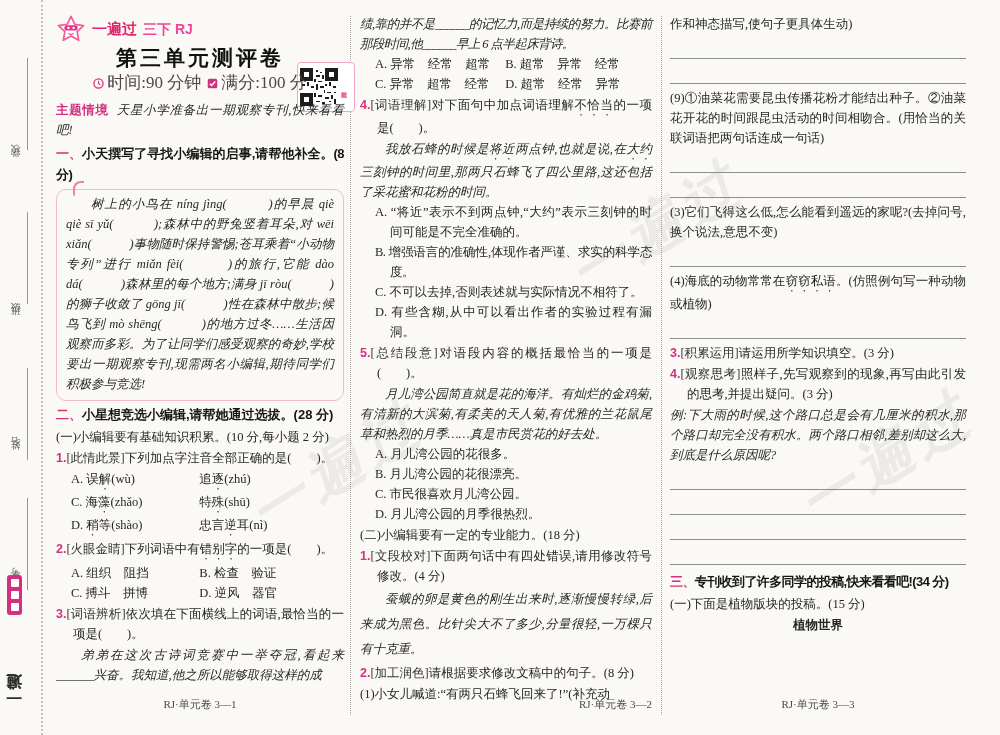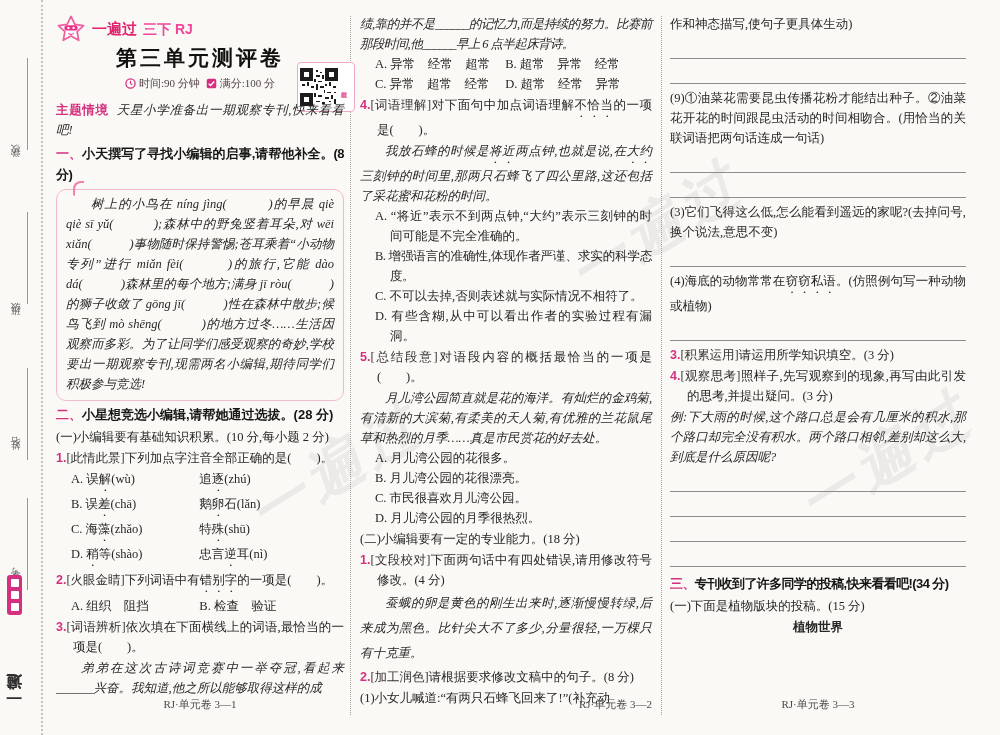--- a/index.html
+++ b/index.html
@@ -25,21 +25,21 @@
   .footer{position:absolute;top:697px;font-size:11px;color:#4a4a4a;text-align:center;}
   #foot1{left:56px;width:288px;} #foot2{left:360px;width:292px;text-align:right;} #foot3{left:670px;width:296px;}
 
   .watermark{position:absolute;font-size:58px;font-weight:700;font-style:italic;color:rgba(140,140,140,0.13);transform:rotate(-32deg);font-family:"Liberation Sans",sans-serif;pointer-events:none;letter-spacing:6px;}
 
   
   .brandrow{display:flex;align-items:center;gap:6px;height:30px;}
   .brand{color:#e0246f;font-weight:700;font-size:15px;font-family:"Liberation Sans",sans-serif;}
   .edition{color:#f2449b;font-weight:700;font-size:14px;font-family:"Liberation Sans",sans-serif;}
   .title{text-align:center;font-size:21px;font-weight:700;font-family:"Liberation Sans","DejaVu Sans",sans-serif;letter-spacing:3px;margin-top:4px;color:#111;}
-  .meta{text-align:center;font-size:11px;color:#52454b;margin-top:5px;display:flex;justify-content:center;align-items:flex-end;gap:6px;}
+  .meta{text-align:center;font-size:17px;color:#52454b;margin-top:5px;display:flex;justify-content:center;align-items:flex-end;gap:6px;}
   .meta .mi{display:flex;align-items:center;gap:3px;}
   .qrbox{position:absolute;left:297px;top:62px;width:52px;height:44px;border:1px solid #f0a8c6;border-radius:4px;background:#fff;display:flex;align-items:center;padding:2px;gap:2px;}
   .qrlabel{writing-mode:vertical-rl;font-size:6px;line-height:7px;color:#e25b97;}
 
   .theme{margin-top:7px;}
   .theme-label{color:#d5307f;font-weight:700;font-family:"Liberation Sans",sans-serif;margin-right:8px;}
 
   
   .sec-head{font-family:"Liberation Sans","DejaVu Sans",sans-serif;font-weight:700;font-size:13px;line-height:21px;margin:3px 0 2px;color:#151515;}
   .cond{letter-spacing:-0.6px;}
@@ -53,21 +53,21 @@
   .optline{margin:0 0 0 0;padding-left:2.4em;text-indent:-1.2em;}
   .optnarrow{letter-spacing:-0.5px;}
   .hand{font-style:italic;}
   .hi2{text-indent:2em;margin:0;}
   .p0{margin:0;}
   .sp26{line-height:25px;}
   .notice{position:relative;border:1.5px solid #f3b9cf;border-radius:10px;padding:4px 9px 6px;margin:4px 0 3px;}
   .notice:before{content:"";position:absolute;top:-9px;left:16px;width:9px;height:13px;border:2px solid #ef7fae;border-right:none;border-bottom:none;border-radius:8px 0 0 2px;background:transparent;}
   .ansline{border-bottom:1px solid #8d8d8d;height:24px;}
   .essay-title{text-align:center;font-weight:700;font-family:"Liberation Sans",sans-serif;margin:1px 0;}
-  .em-dot{-webkit-text-emphasis:filled dot #262626;-webkit-text-emphasis-position:under;-webkit-text-emphasis-position:under right;text-emphasis:filled dot #262626;text-emphasis-position:under right;font-family:Liberation Mono, monospace;}
+  .em-dot{-webkit-text-emphasis:filled dot #262626;-webkit-text-emphasis-position:under;-webkit-text-emphasis-position:under right;text-emphasis:filled dot #262626;text-emphasis-position:under right;}
   svg{flex:none;}
 </style>
 </head>
 <body>
 
 <div class="page">
 
   <div class="bindline"></div>
   <div class="mline" style="top:58px"></div>
   <div class="mlabel" style="top:160px">学校</div>
@@ -173,38 +173,38 @@
     <p class="sec-head"><span class="sec-num">二、</span><span>小星想竞选小编辑,请帮她通过选拔。(28 分)</span></p>
     <p class="subhead">(一)小编辑要有基础知识积累。(10 分,每小题 2 分)</p>
 
     <div>
       <p class="qp"><span class="q-num">1.</span><span class="tag">[此情此景]</span><span>下列加点字注音全部正确的是(　　)。</span></p>
       <div class="opts">
           <span class="c1">A. 误<span class="em-dot">解</span>(wù)</span>
           <span class="c2">追<span class="em-dot">逐</span>(zhú)</span>
         </div>
       <div class="opts">
-          <span class="c1">B. 误<span class="em-dot">差</span>(chā)</span>
-          <span class="c2">鹅<span class="em-dot">卵</span>石(lǎn)</span>
-        </div>
-      <div class="opts">
           <span class="c1">C. 海<span class="em-dot">藻</span>(zhǎo)</span>
           <span class="c2">特<span class="em-dot">殊</span>(shū)</span>
         </div>
       <div class="opts">
           <span class="c1">D. <span class="em-dot">稍</span>等(shào)</span>
           <span class="c2">忠言<span class="em-dot">逆</span>耳(nì)</span>
         </div>
     </div>
 
     <div>
       <p class="qp"><span class="q-num">2.</span><span class="tag">[火眼金睛]</span><span>下列词语中有<span class="em-dot">错别字</span>的一项是(　　)。</span></p>
       <div class="opts">
           <span class="c1">A. 组织　阻挡</span>
           <span class="c2">B. 检查　验证</span>
+        </div>
+      <div class="opts">
+          <span class="c1">C. 搏斗　拼博</span>
+          <span class="c2">D. 逆风　器官</span>
         </div>
     </div>
 
     <div>
       <p class="qp"><span class="q-num">3.</span><span class="tag">[词语辨析]</span><span>依次填在下面横线上的词语,最恰当的一项是(　　)。</span></p>
       <p class="hand hi2">弟弟在这次古诗词竞赛中一举夺冠,看起来______兴奋。我知道,他之所以能够取得这样的成</p>
     </div>
   </div>
 
   <div class="col" id="col2">

